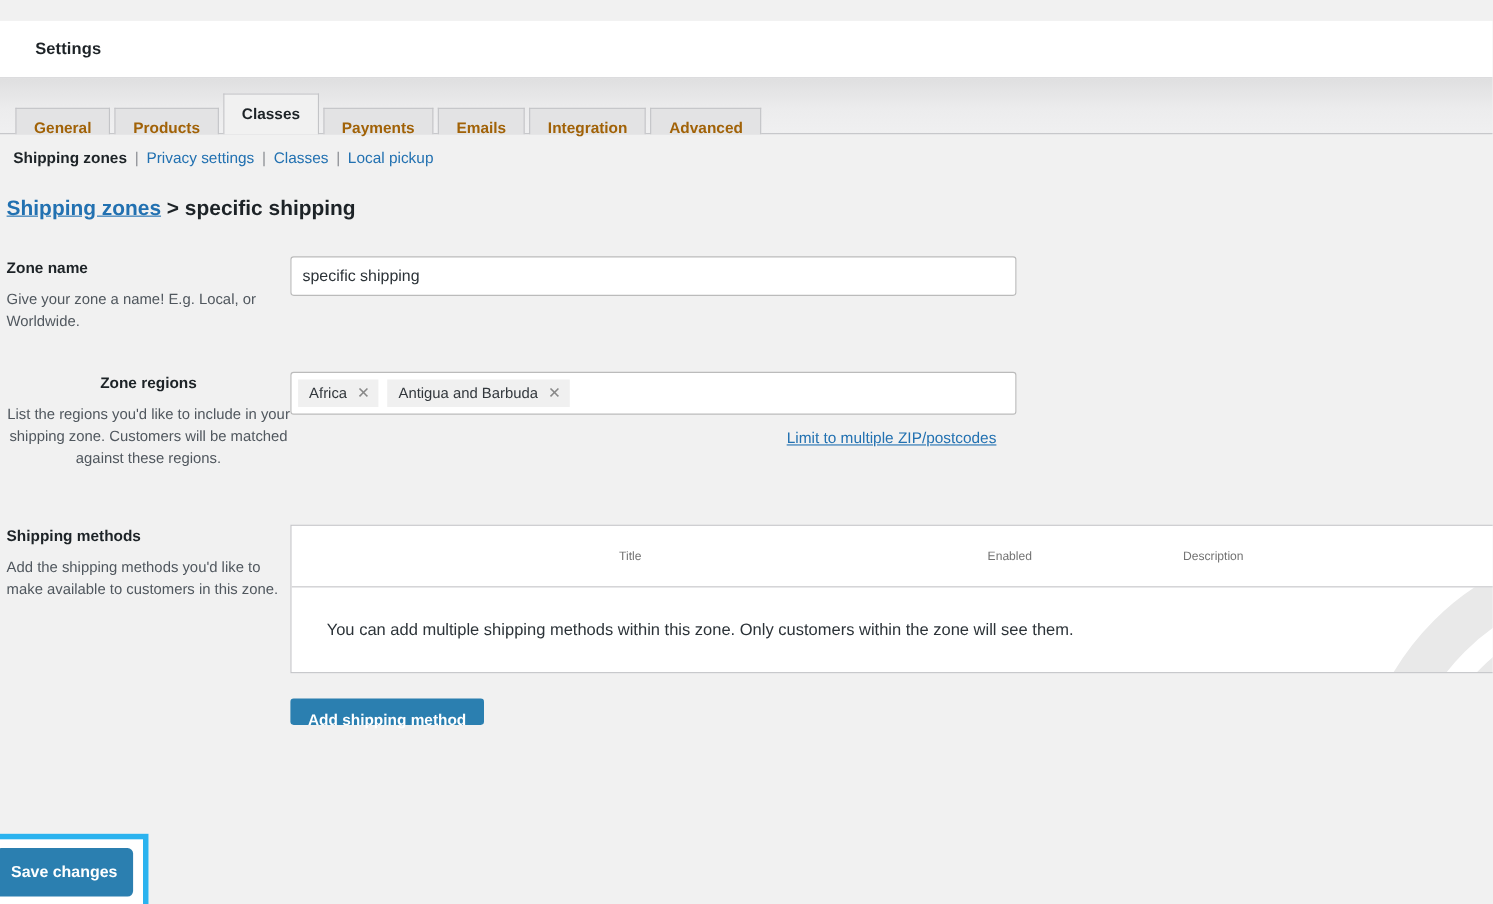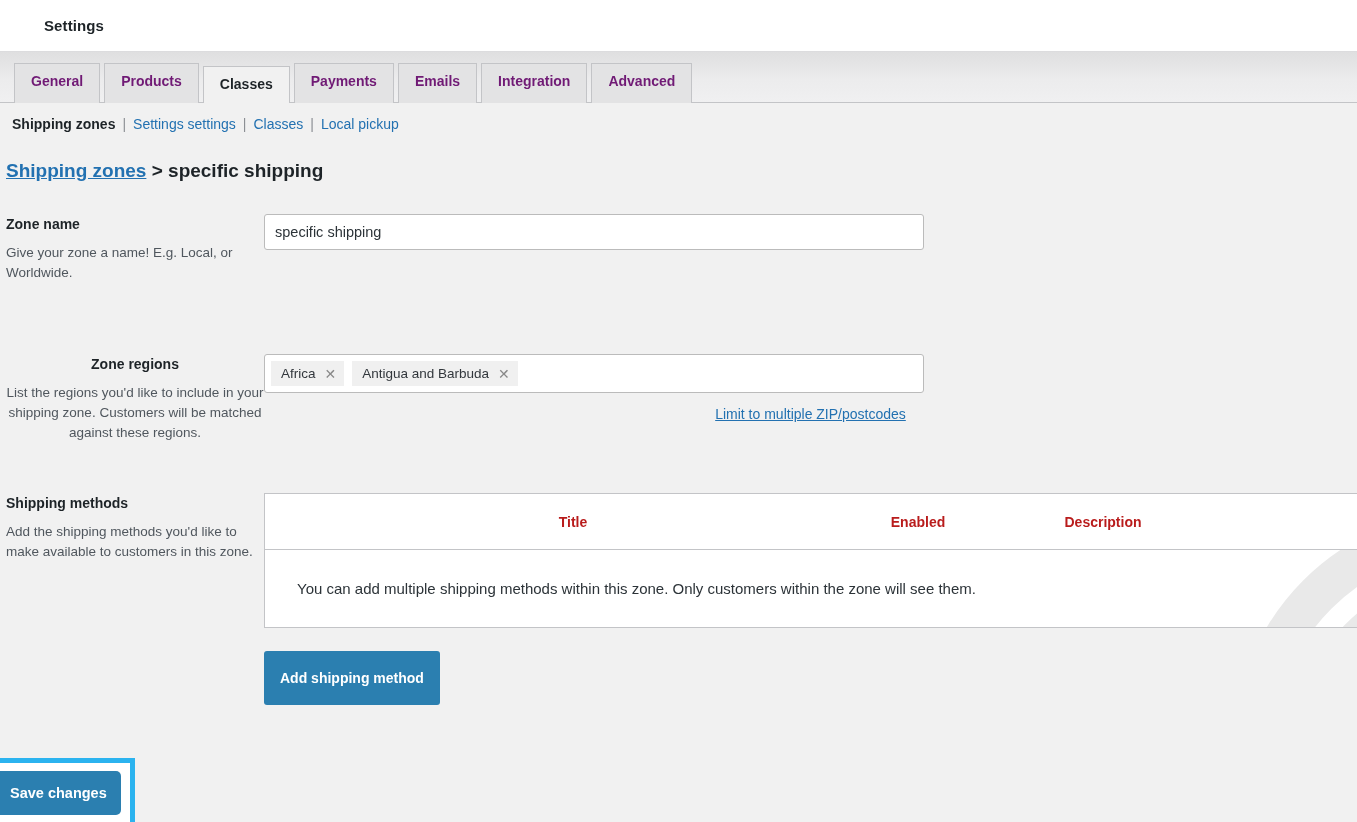--- a/index.html
+++ b/index.html
@@ -18,21 +18,22 @@
     position: relative;
   }
 
   
   .page-header {
     height: 52px;
     background: #ffffff;
     border-bottom: 1px solid #dcdcde;
     display: flex;
     align-items: center;
-    padding-left: 44px;
+    padding-left: 32px;
+    margin-top: 19px;
   }
   .page-header .title {
     font-size: 15px;
     font-weight: bold;
     color: #1d2327;
     letter-spacing: 0.1px;
   }
 
   
   .tab-bar {
@@ -46,30 +47,30 @@
   .tab-bar::after {
     content: "";
     position: absolute;
     left: 0; right: 0; bottom: 0;
     height: 1px;
     background: #c3c4c7;
   }
   .tab {
     position: relative;
     z-index: 2;
-    height: 40px;
+    height: 24px;
     line-height: 34px;
     padding: 0 16px;
     margin-right: 4px;
     background: #e3e3e4;
     border: 1px solid #c3c4c7;
     border-bottom: none;
     font-size: 14px;
     font-weight: bold;
-    color: #701a75;
+    color: #a16207;
     cursor: pointer;
     white-space: nowrap;
   }
   .tab.active {
     background: #f1f1f1;
     color: #1d2327;
     height: 37px;
     line-height: 35px;
   }
 
@@ -136,21 +137,21 @@
   }
   .form-row .labels .desc {
     font-size: 13.5px;
     line-height: 20px;
     color: #50575e;
     max-width: 232px;
   }
   .form-row .field { flex: 1 1 auto; }
 
   
-  #row-zone-name { margin-bottom: 71px; }
+  #row-zone-name { margin-bottom: 36px; }
   .text-input {
     width: 660px;
     height: 36px;
     border: 1px solid #bbb;
     border-radius: 3px;
     background: #fff;
     font-family: "Liberation Sans", sans-serif;
     font-size: 14.5px;
     color: #2c3338;
     padding: 0 10px;
@@ -209,23 +210,23 @@
   }
   .methods-table .thead {
     display: flex;
     height: 56px;
     align-items: center;
     border-bottom: 1px solid #c3c4c7;
     position: relative;
     z-index: 2;
   }
   .th {
-    font-size: 14px;
-    font-weight: bold;
-    color: #b91c1c;
+    font-size: 11px;
+    font-weight: normal;
+    color: #737373;
     text-align: center;
   }
   .th-handle { width: 48px; flex: 0 0 48px; }
   .th-title  { width: 520px; flex: 0 0 520px; }
   .th-enabled{ width: 170px; flex: 0 0 170px; }
   .th-desc   { width: 200px; flex: 0 0 200px; }
 
   .methods-table .tbody {
     position: relative;
     height: 77px;
@@ -249,21 +250,21 @@
   
   .btn-primary {
     background: #2b7fb0;
     color: #fff;
     border: none;
     border-radius: 3px;
     font-family: "Liberation Sans", sans-serif;
     font-size: 14px;
     font-weight: bold;
     padding: 0 16px;
-    height: 54px;
+    height: 24px;
     cursor: pointer;
     line-height: 38px;
   }
   .add-method-wrap {
     padding-left: 264px;
     margin-top: 23px;
   }
 
   .save-wrap {
     position: absolute;
@@ -298,21 +299,21 @@
   <div class="tab active">Classes</div>
   <div class="tab">Payments</div>
   <div class="tab">Emails</div>
   <div class="tab">Integration</div>
   <div class="tab">Advanced</div>
 </div>
 
 <div class="subnav">
   <span class="item current">Shipping zones</span>
   <span class="sep">|</span>
-  <span class="item">Settings settings</span>
+  <span class="item">Privacy settings</span>
   <span class="sep">|</span>
   <span class="item">Classes</span>
   <span class="sep">|</span>
   <span class="item">Local pickup</span>
 </div>
 
 <div class="breadcrumb">
   <span class="crumb-link">Shipping zones</span>
   <span class="crumb-sep">&gt;</span>
   <span class="crumb-current">specific shipping</span>

